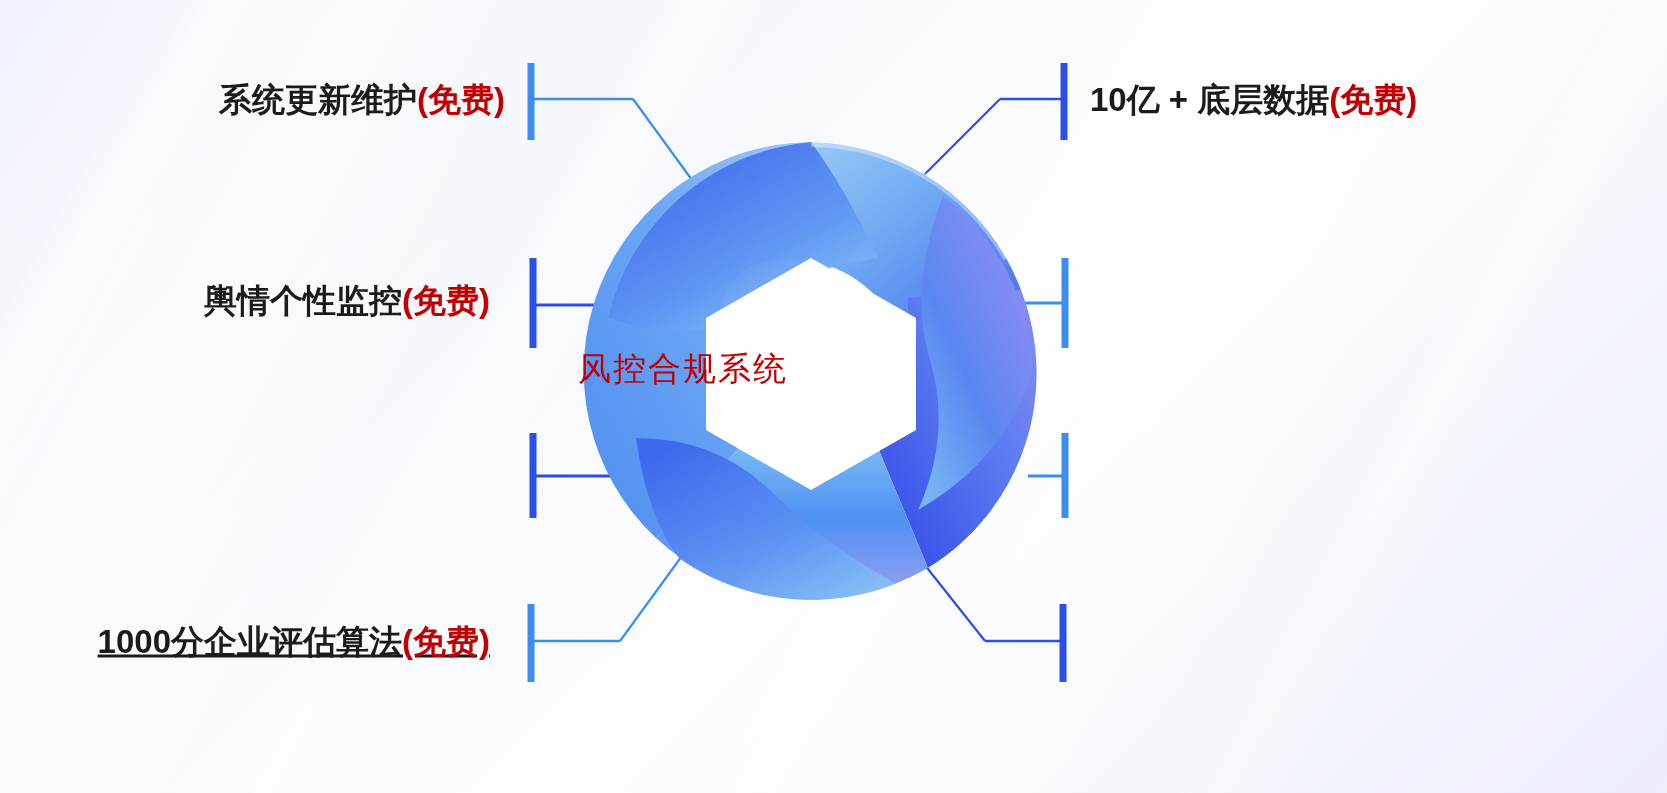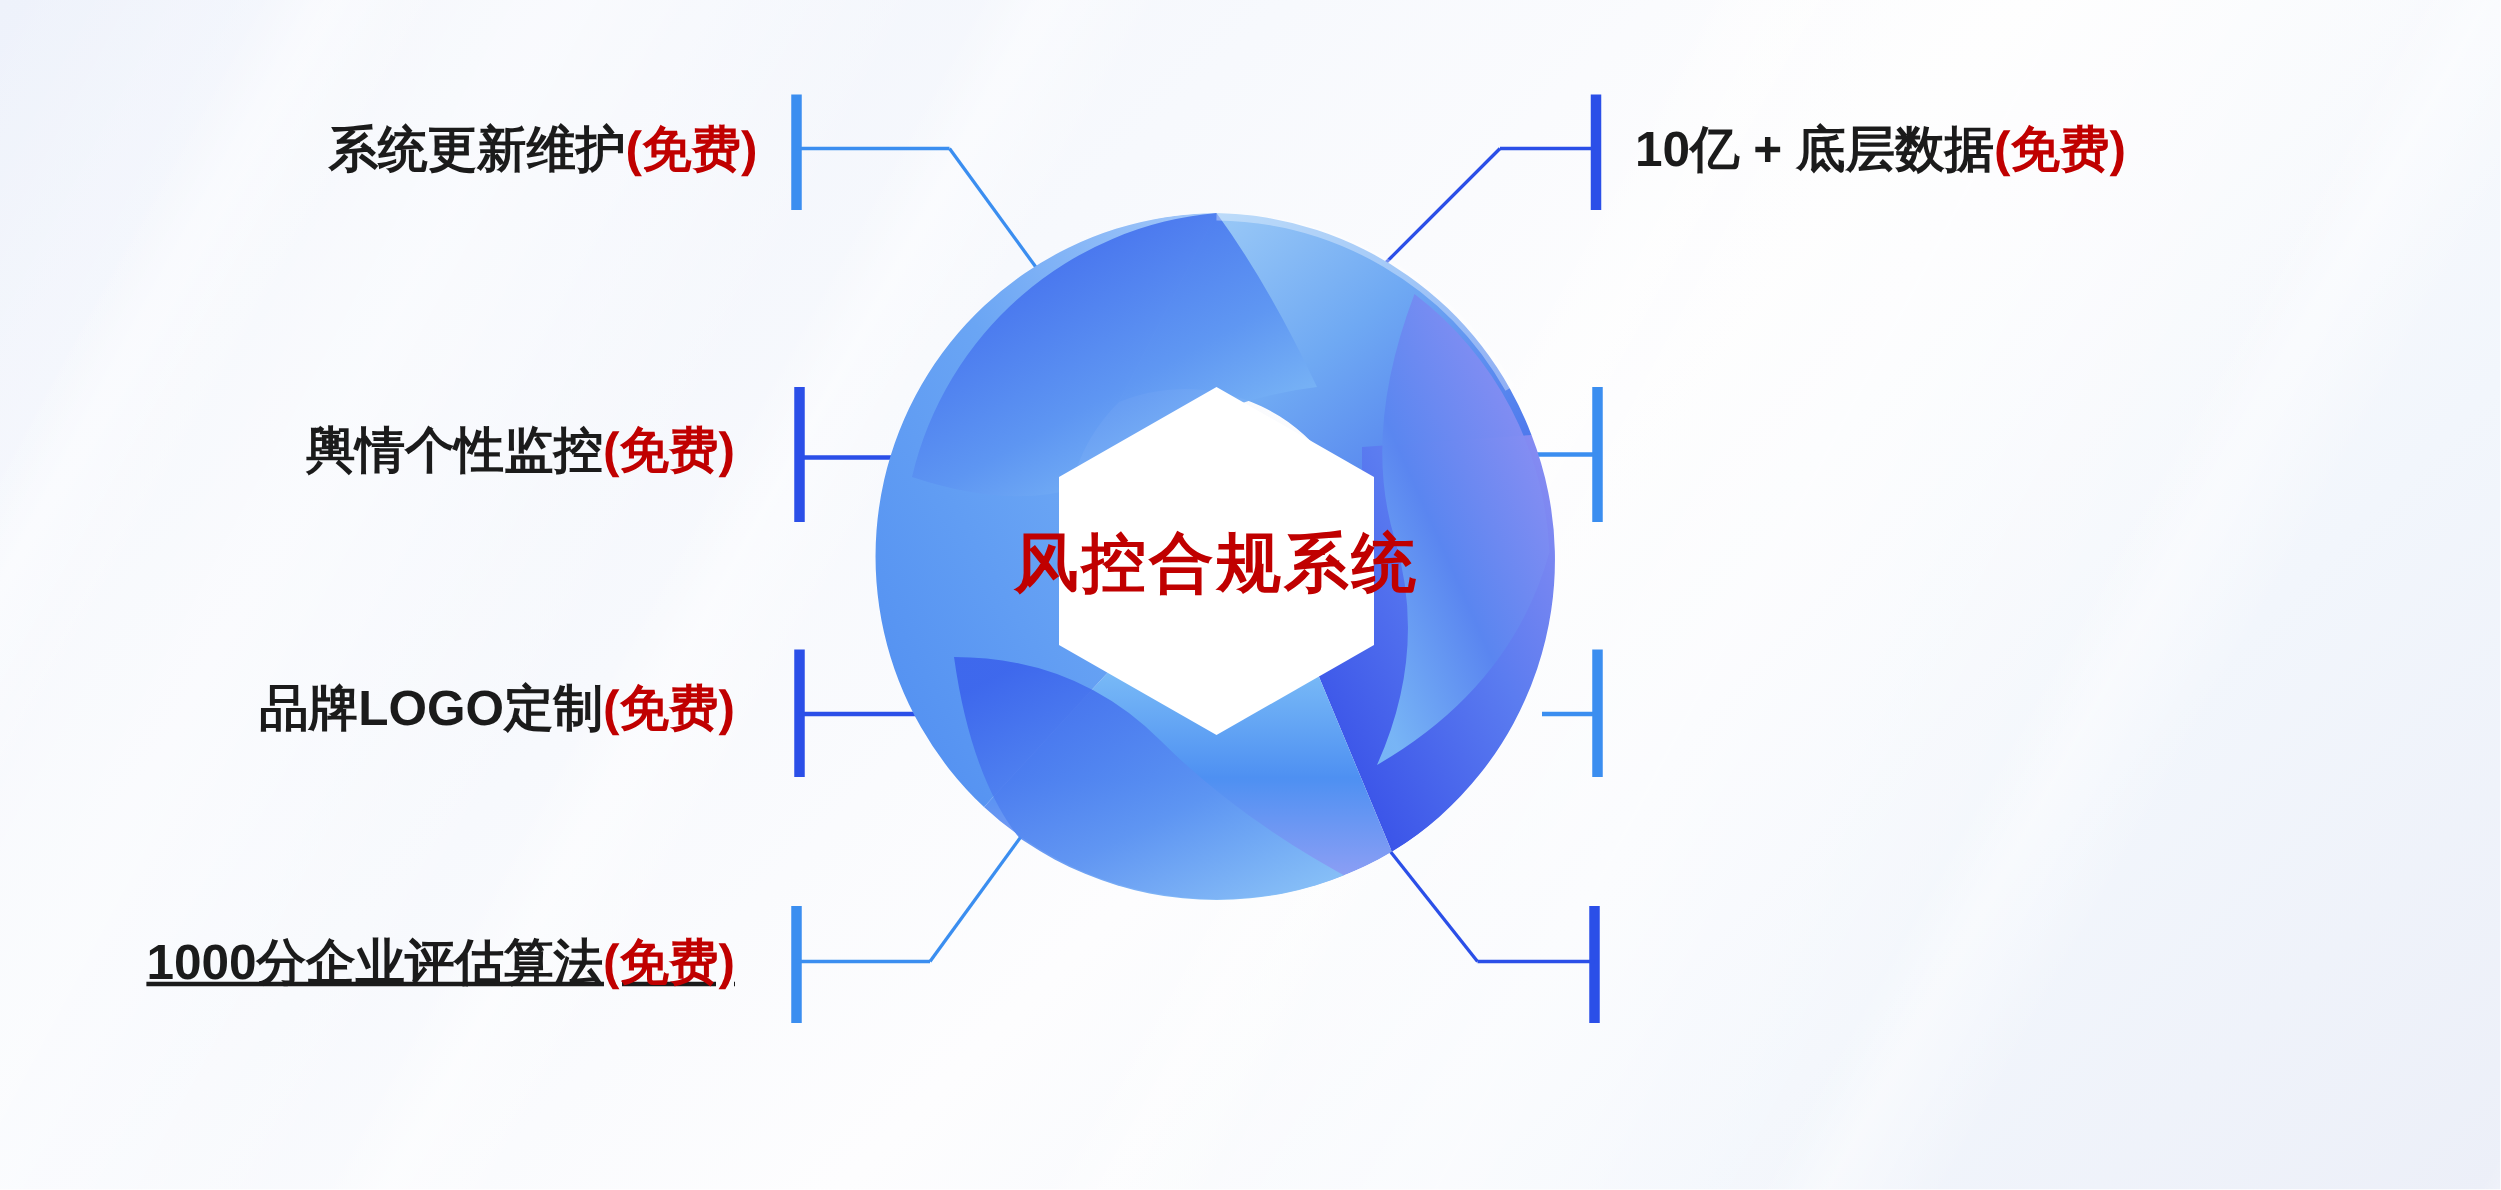--- a/index.html
+++ b/index.html
@@ -61,23 +61,23 @@
     width: 466px;
     height: 466px;
   }
   .emblem svg { display:block; width:100%; height:100%; }
 
   .emblem-label {
     position: absolute;
     left: 578px;
     top: 347px;
     width: 466px;
-    text-align: center;
-    font-size: 43px;
-    font-weight: 700;
+    text-align: left;
+    font-size: 33px;
+    font-weight: 400;
     color: #c00000;
     letter-spacing: 2px;
     white-space: nowrap;
   }
 
   
   .label {
     position: absolute;
     font-size: 33px;
     font-weight: 700;
@@ -242,23 +242,20 @@
   </div>
 
   <div class="emblem-label">风控合规系统</div>
 
   <div class="label left" style="left:490px; top:99px;margin-left:15px;">
     <span>系统更新维护</span><span class="free">(免费)</span>
   </div>
   <div class="label left" style="left:490px; top:300px;">
     <span>輿情个性监控</span><span class="free">(免费)</span>
   </div>
-  <div class="label left" style="left:490px; top:472px;">
-    <span>品牌LOGO定制</span><span class="free">(免费)</span>
-  </div>
   <div class="label left" style="left:490px; top:641px;text-decoration:underline;">
     <span>1000分企业评估算法</span><span class="free">(免费)</span>
   </div>
 
   <div class="label right" style="left:1090px; top:99px;">
     <span>10亿 + 底层数据</span><span class="free">(免费)</span>
   </div>
 
 </div>
 

